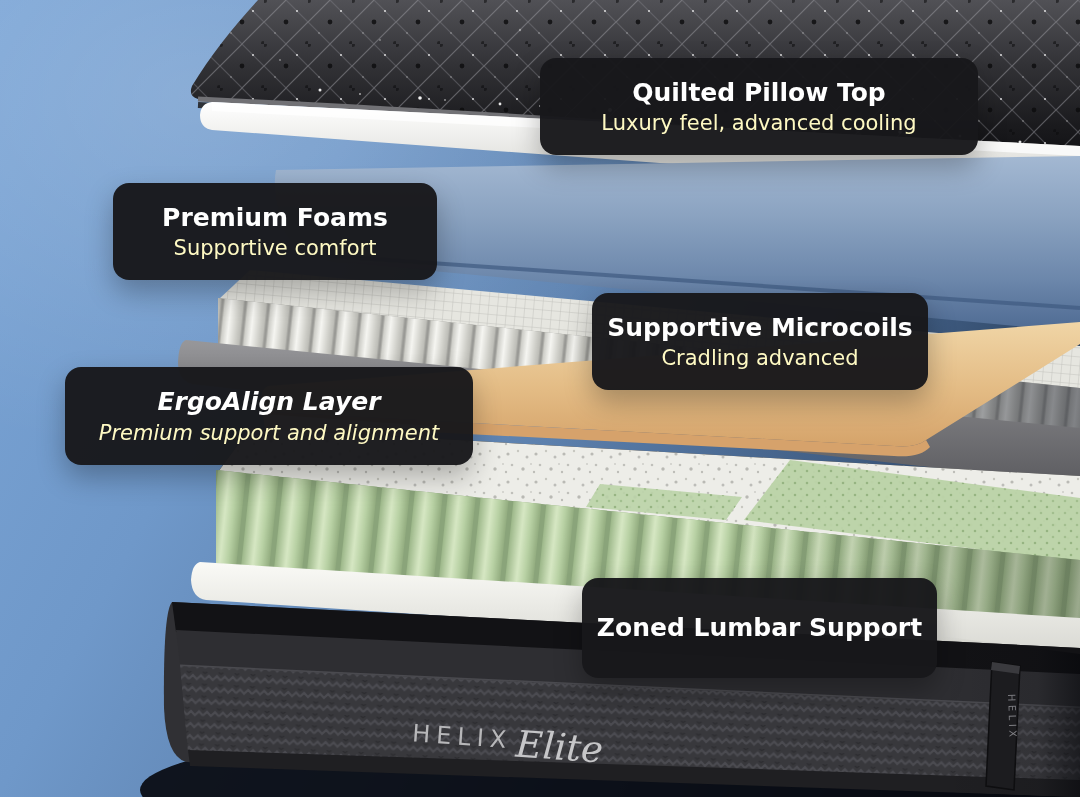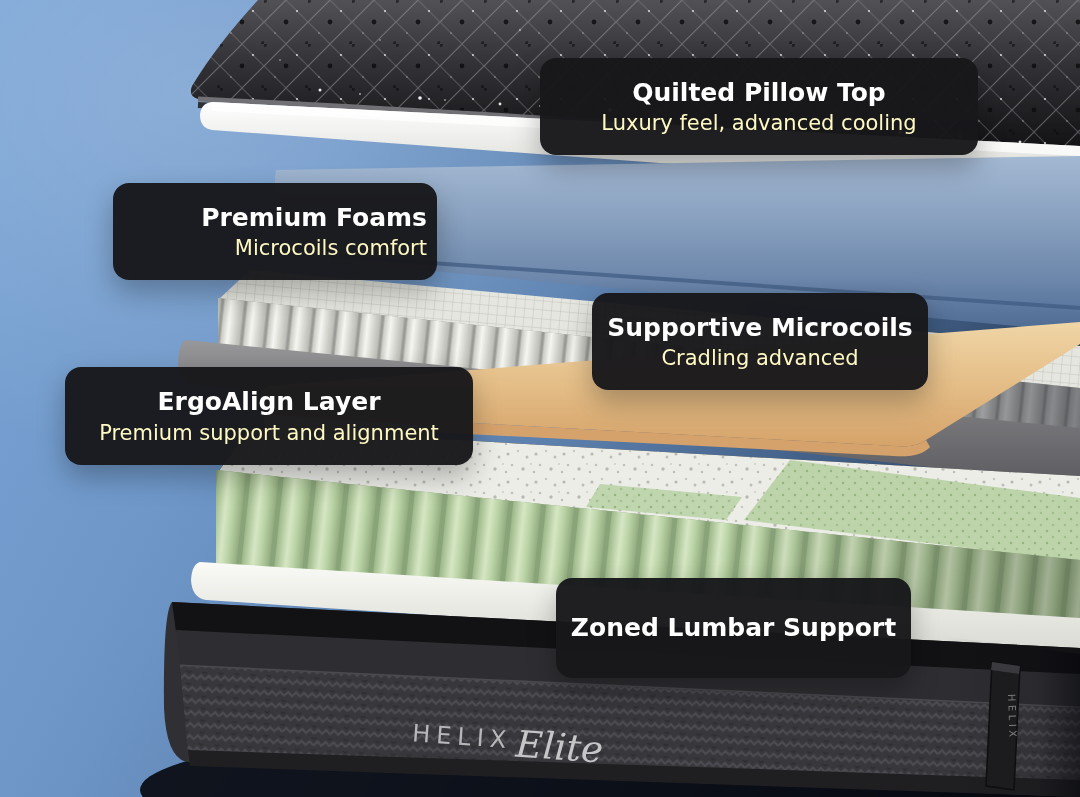--- a/index.html
+++ b/index.html
@@ -220,32 +220,32 @@
       <text x="516" y="754" font-family="DejaVu Serif, serif" font-style="italic" font-size="37" fill="#c6c6c8">Elite</text>
     </g>
   </g>
 </svg>
 
 <div class="callout" style="left:540px;top:58px;width:438px;height:97px;">
   <div class="callout-title">Quilted Pillow Top</div>
   <div class="callout-sub">Luxury feel, advanced cooling</div>
 </div>
 
-<div class="callout" style="left:113px;top:183px;width:324px;height:97px;align-items:flex-end;">
+<div class="callout" style="left:113px;top:183px;width:324px;height:97px;">
   <div class="callout-title">Premium Foams</div>
-  <div class="callout-sub">Microcoils comfort</div>
+  <div class="callout-sub">Supportive comfort</div>
 </div>
 
 <div class="callout" style="left:592px;top:293px;width:336px;height:97px;">
   <div class="callout-title">Supportive Microcoils</div>
   <div class="callout-sub">Cradling advanced</div>
 </div>
 
-<div class="callout" style="left:65px;top:367px;width:408px;height:98px;">
+<div class="callout" style="left:65px;top:367px;width:408px;height:98px;font-style:italic;">
   <div class="callout-title">ErgoAlign Layer</div>
   <div class="callout-sub">Premium support and alignment</div>
 </div>
 
-<div class="callout" style="left:556px;top:578px;width:355px;height:100px;gap:16px;">
+<div class="callout" style="left:582px;top:578px;width:355px;height:100px;gap:16px;">
   <div class="callout-title">Zoned Lumbar Support</div>
 </div>
 
 </div>
 
 </body></html>

